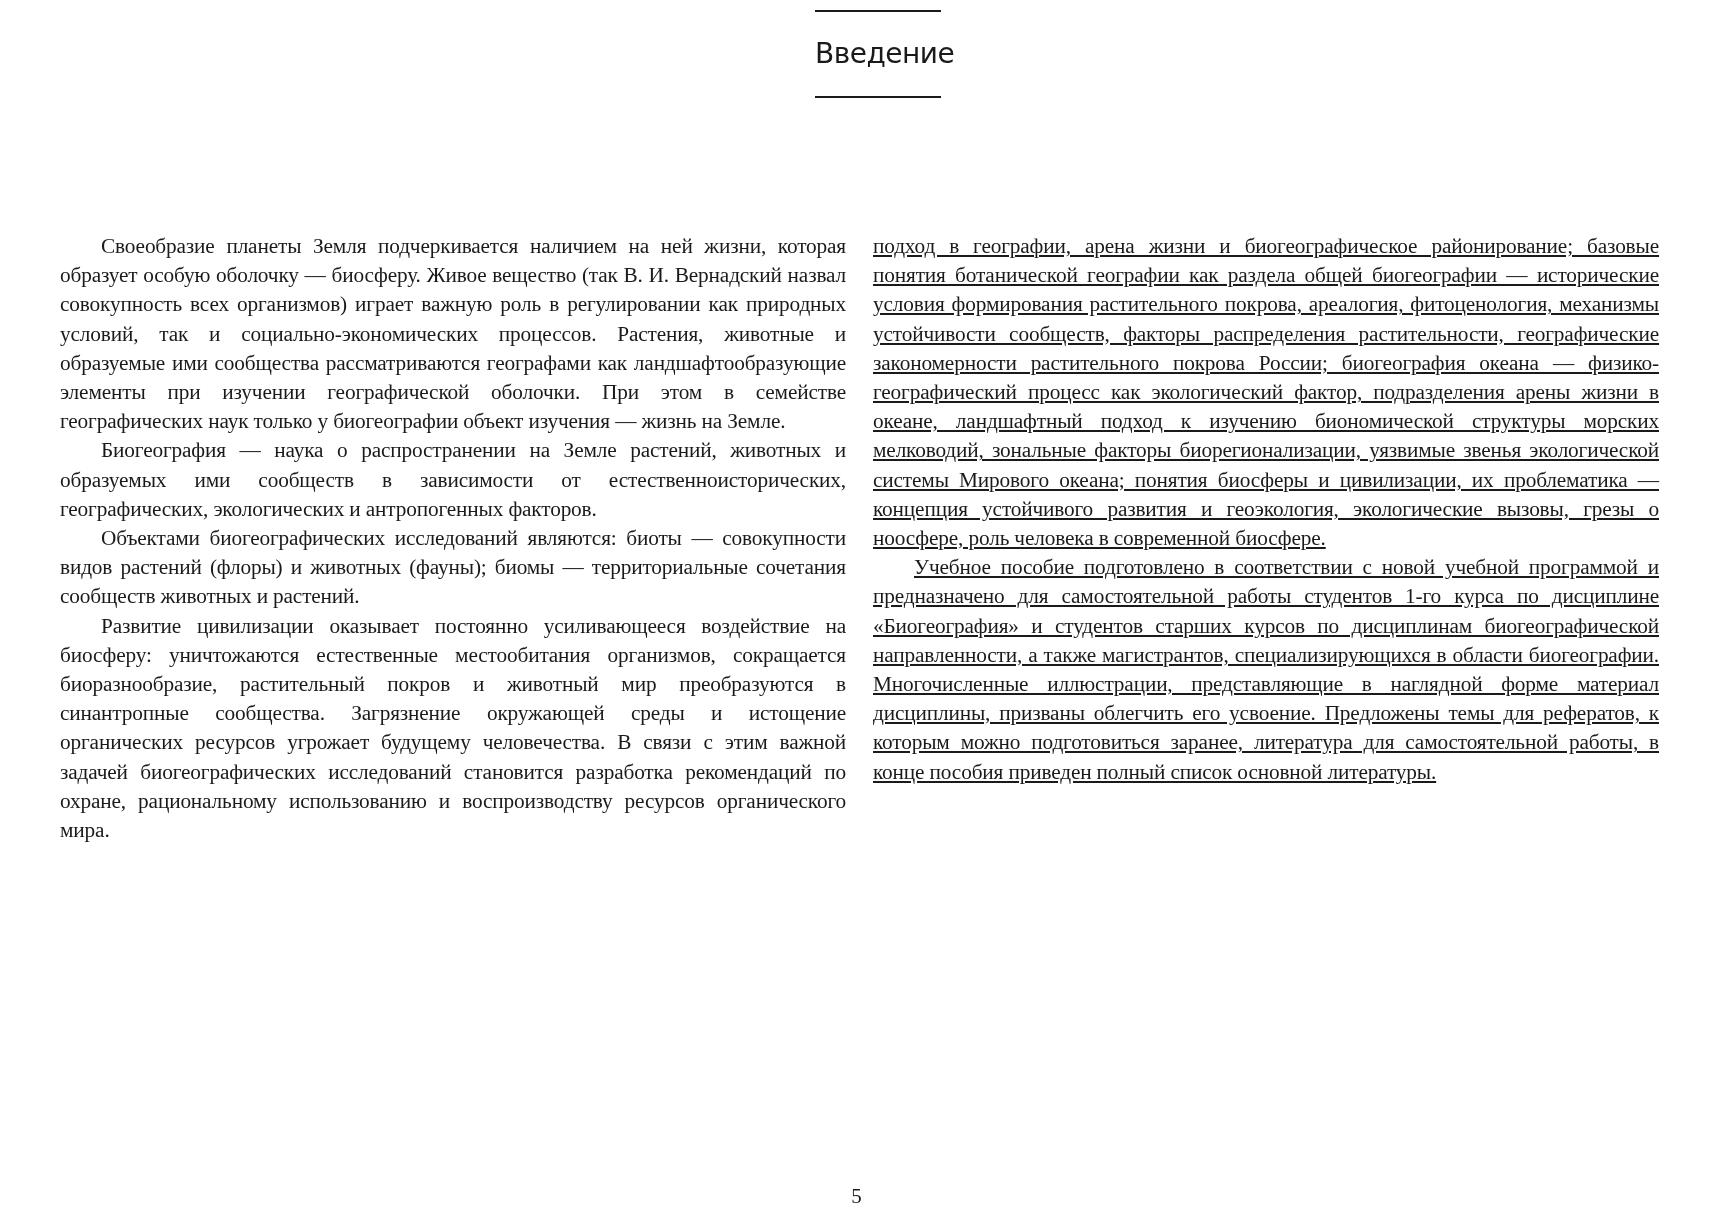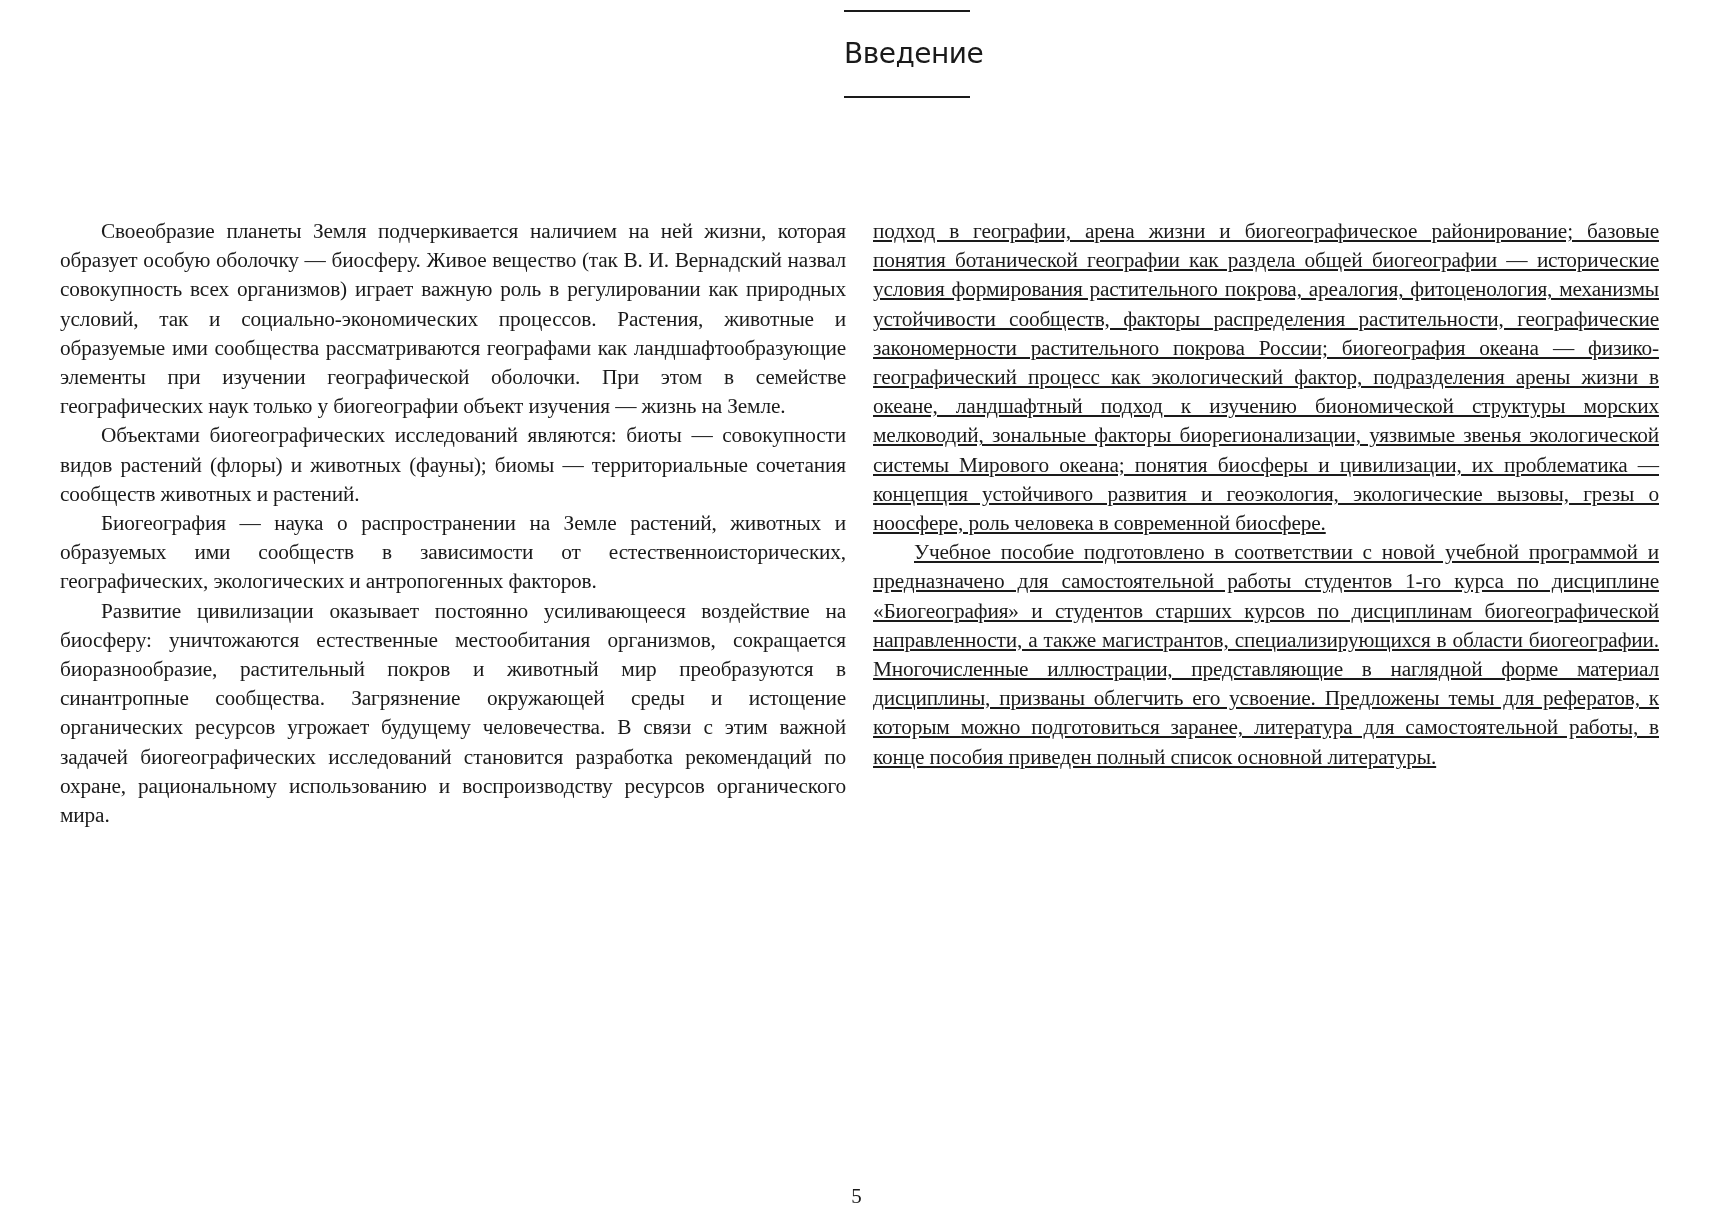--- a/index.html
+++ b/index.html
@@ -9,40 +9,40 @@
     }
     body {
       width: 1713px;
       height: 1211px;
       position: relative;
       overflow: hidden;
       color: #1a1a1a;
     }
     .heading-block {
       position: absolute;
-      left: 844px;
+      left: 815px;
       top: 10px;
       width: 126px;
     }
     .heading-rule {
       height: 2px;
       background: #1a1a1a;
       width: 126px;
     }
     .heading-title {
       font-family: "DejaVu Sans", sans-serif;
       font-size: 28px;
       line-height: 34px;
       margin: 25px 0 25px 0;
       letter-spacing: -0.5px;
       white-space: nowrap;
     }
     .column {
       position: absolute;
-      top: 217px;
+      top: 232px;
       width: 786px;
       font-family: "Liberation Serif", serif;
       font-size: 21.3px;
       line-height: 29.2px;
       text-align: justify;
       letter-spacing: -0.15px;
       hyphens: manual;
     }
     .column-left { left: 60px; }
     .column-right { left: 873px; text-decoration: underline; }
@@ -67,22 +67,22 @@
 <body>
 
 <div class="heading-block">
   <div class="heading-rule"></div>
   <div class="heading-title">Введение</div>
   <div class="heading-rule"></div>
 </div>
 
 <div class="column column-left">
   <p>Своеобразие планеты Земля подчеркивается наличием на ней жизни, которая образует особую оболочку — биосферу. Живое вещество (так В. И. Вернадский назвал совокупность всех организмов) играет важную роль в регулировании как природных условий, так и социально-экономических процессов. Растения, животные и образуемые ими сообщества рассматриваются географами как ландшафтообразующие элементы при изучении географической оболочки. При этом в семействе географических наук только у биогеографии объект изучения — жизнь на Земле.</p>
+  <p>Биогеография — наука о распространении на Земле растений, животных и образуемых ими сообществ в зависимости от естественноисторических, географических, экологических и антропогенных факторов.</p>
   <p>Объектами биогеографических исследований являются: биоты — совокупности видов растений (флоры) и животных (фауны); биомы — территориальные сочетания сообществ животных и растений.</p>
-  <p>Биогеография — наука о распространении на Земле растений, животных и образуемых ими сообществ в зависимости от естественноисторических, географических, экологических и антропогенных факторов.</p>
   <p>Развитие цивилизации оказывает постоянно усиливающееся воздействие на биосферу: уничтожаются естественные местообитания организмов, сокращается биоразнообразие, растительный покров и животный мир преобразуются в синантропные сообщества. Загрязнение окружающей среды и истощение органических ресурсов угрожает будущему человечества. В связи с этим важной задачей биогеографических исследований становится разработка рекомендаций по охране, рациональному использованию и воспроизводству ресурсов органического мира.</p>
 </div>
 
 <div class="column column-right">
   <p class="continued">подход в географии, арена жизни и биогеографическое районирование; базовые понятия ботанической географии как раздела общей биогеографии — исторические условия формирования растительного покрова, ареалогия, фитоценология, механизмы устойчивости сообществ, факторы распределения растительности, географические закономерности растительного покрова России; биогеография океана — физико-географический процесс как экологический фактор, подразделения арены жизни в океане, ландшафтный подход к изучению биономической структуры морских мелководий, зональные факторы биорегионализации, уязвимые звенья экологической системы Мирового океана; понятия биосферы и цивилизации, их проблематика — концепция устойчивого развития и геоэкология, экологические вызовы, грезы о ноосфере, роль человека в современной биосфере.</p>
   <p>Учебное пособие подготовлено в соответствии с новой учебной программой и предназначено для самостоятельной работы студентов 1-го курса по дисциплине «Биогеография» и студентов старших курсов по дисциплинам биогеографической направленности, а также магистрантов, специализирующихся в области биогеографии. Многочисленные иллюстрации, представляющие в наглядной форме материал дисциплины, призваны облегчить его усвоение. Предложены темы для рефератов, к которым можно подготовиться заранее, литература для самостоятельной работы, в конце пособия приведен полный список основной литературы.</p>
 </div>
 
 <div class="page-number">5</div>
 

